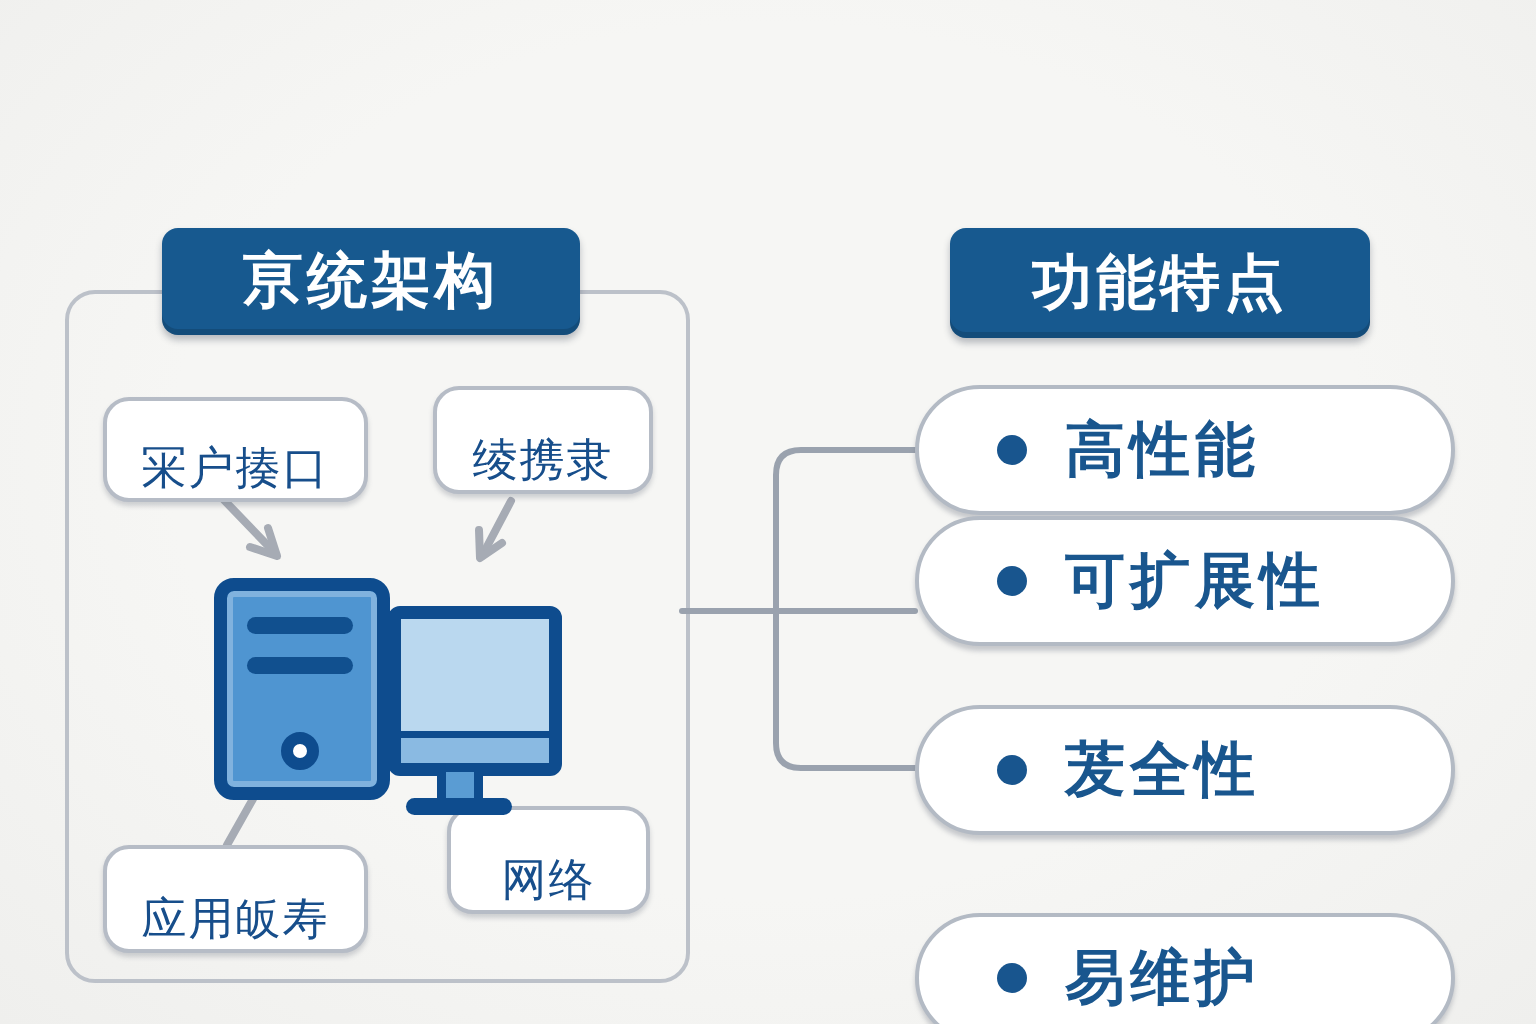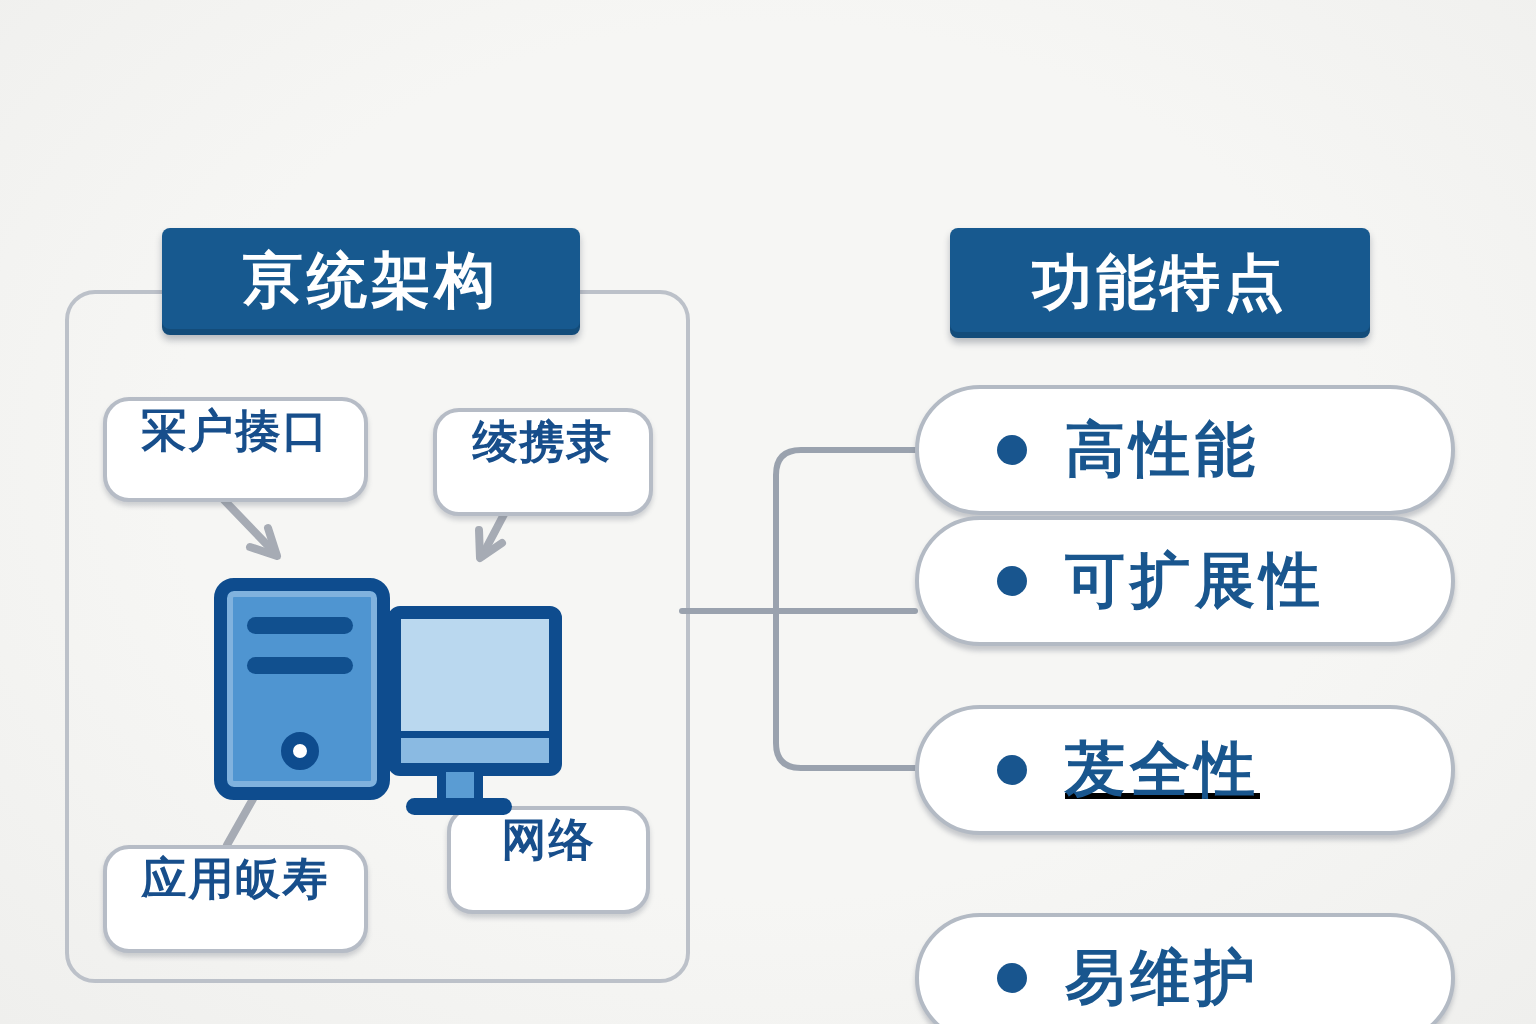--- a/index.html
+++ b/index.html
@@ -10,59 +10,59 @@
   }
   .abs{position:absolute;}
   
   .title{
     left:0;top:44px;width:1536px;text-align:center;
     font-size:92px;font-weight:900;color:#1a202b;letter-spacing:3px;
     text-shadow:0 3px 3px rgba(0,0,0,0.16);
   }
   
   .hdr{
-    background:#17598f;border-radius:8px;
+    background:#17598f;border-radius:16px;
     display:flex;align-items:center;justify-content:center;
     color:#ffffff;font-weight:800;font-size:60px;letter-spacing:4px;
     box-shadow:0 5px 7px rgba(40,50,70,0.30), inset 0 -6px 0 rgba(0,0,0,0.14);
     z-index:3;
   }
   .hdr-left{left:162px;top:228px;width:418px;height:107px;}
   .hdr-right{left:950px;top:228px;width:420px;height:110px;}
   
   .panel{
     left:65px;top:290px;width:617px;height:685px;
     border:4px solid #bcc1c9;border-radius:30px;z-index:1;
   }
   
   .node{
     background:#ffffff;border:4px solid #b6bcc6;border-radius:26px;
-    display:flex;align-items:flex-start;justify-content:center;
-    color:#174e8b;font-weight:700;font-size:45px;letter-spacing:2px;
+    display:flex;align-items:flex-end;justify-content:center;
+    color:#174e8b;font-weight:400;font-size:45px;letter-spacing:2px;
     box-shadow:0 4px 5px rgba(110,116,128,0.30);z-index:3;
   }
   .node1{left:103px;top:397px;width:257px;height:97px;}
-  .node2{left:433px;top:408px;width:212px;height:100px;}
+  .node2{left:433px;top:386px;width:212px;height:100px;}
   .node3{left:103px;top:845px;width:257px;height:100px;}
   .node4{left:447px;top:806px;width:195px;height:100px;}
   
   .pill{
     left:915px;width:540px;height:130px;background:#ffffff;
     border:4px solid #b3bac4;border-radius:65px;
     display:flex;align-items:center;padding-left:78px;box-sizing:border-box;
     box-shadow:0 5px 5px rgba(110,116,128,0.35);z-index:3;
   }
   .pill .bullet{
     width:30px;height:30px;border-radius:50%;background:#18558e;
     flex:0 0 auto;margin-right:38px;
   }
   .pill .ptext{
     color:#19568e;font-weight:800;font-size:60px;letter-spacing:5px;
   }
-  .pill1{top:385px;} .pill2{top:516px;} .pill3{top:705px;text-decoration:underline;} .pill4{top:865px;margin-top:48px;}
+  .pill1{top:385px;} .pill2{top:516px;} .pill3{top:705px;} .pill4{top:865px;margin-top:48px;}
   
   .wires{left:0;top:0;z-index:2;}
   
   .computer{left:0;top:0;width:0;height:0;z-index:3;}
   .monitor{
     position:absolute;left:388px;top:606px;width:174px;height:170px;
     background:#bad8ef;border:13px solid #0e4c8e;border-radius:12px;
     box-sizing:border-box;z-index:3;
   }
   .monitor .bezel{

